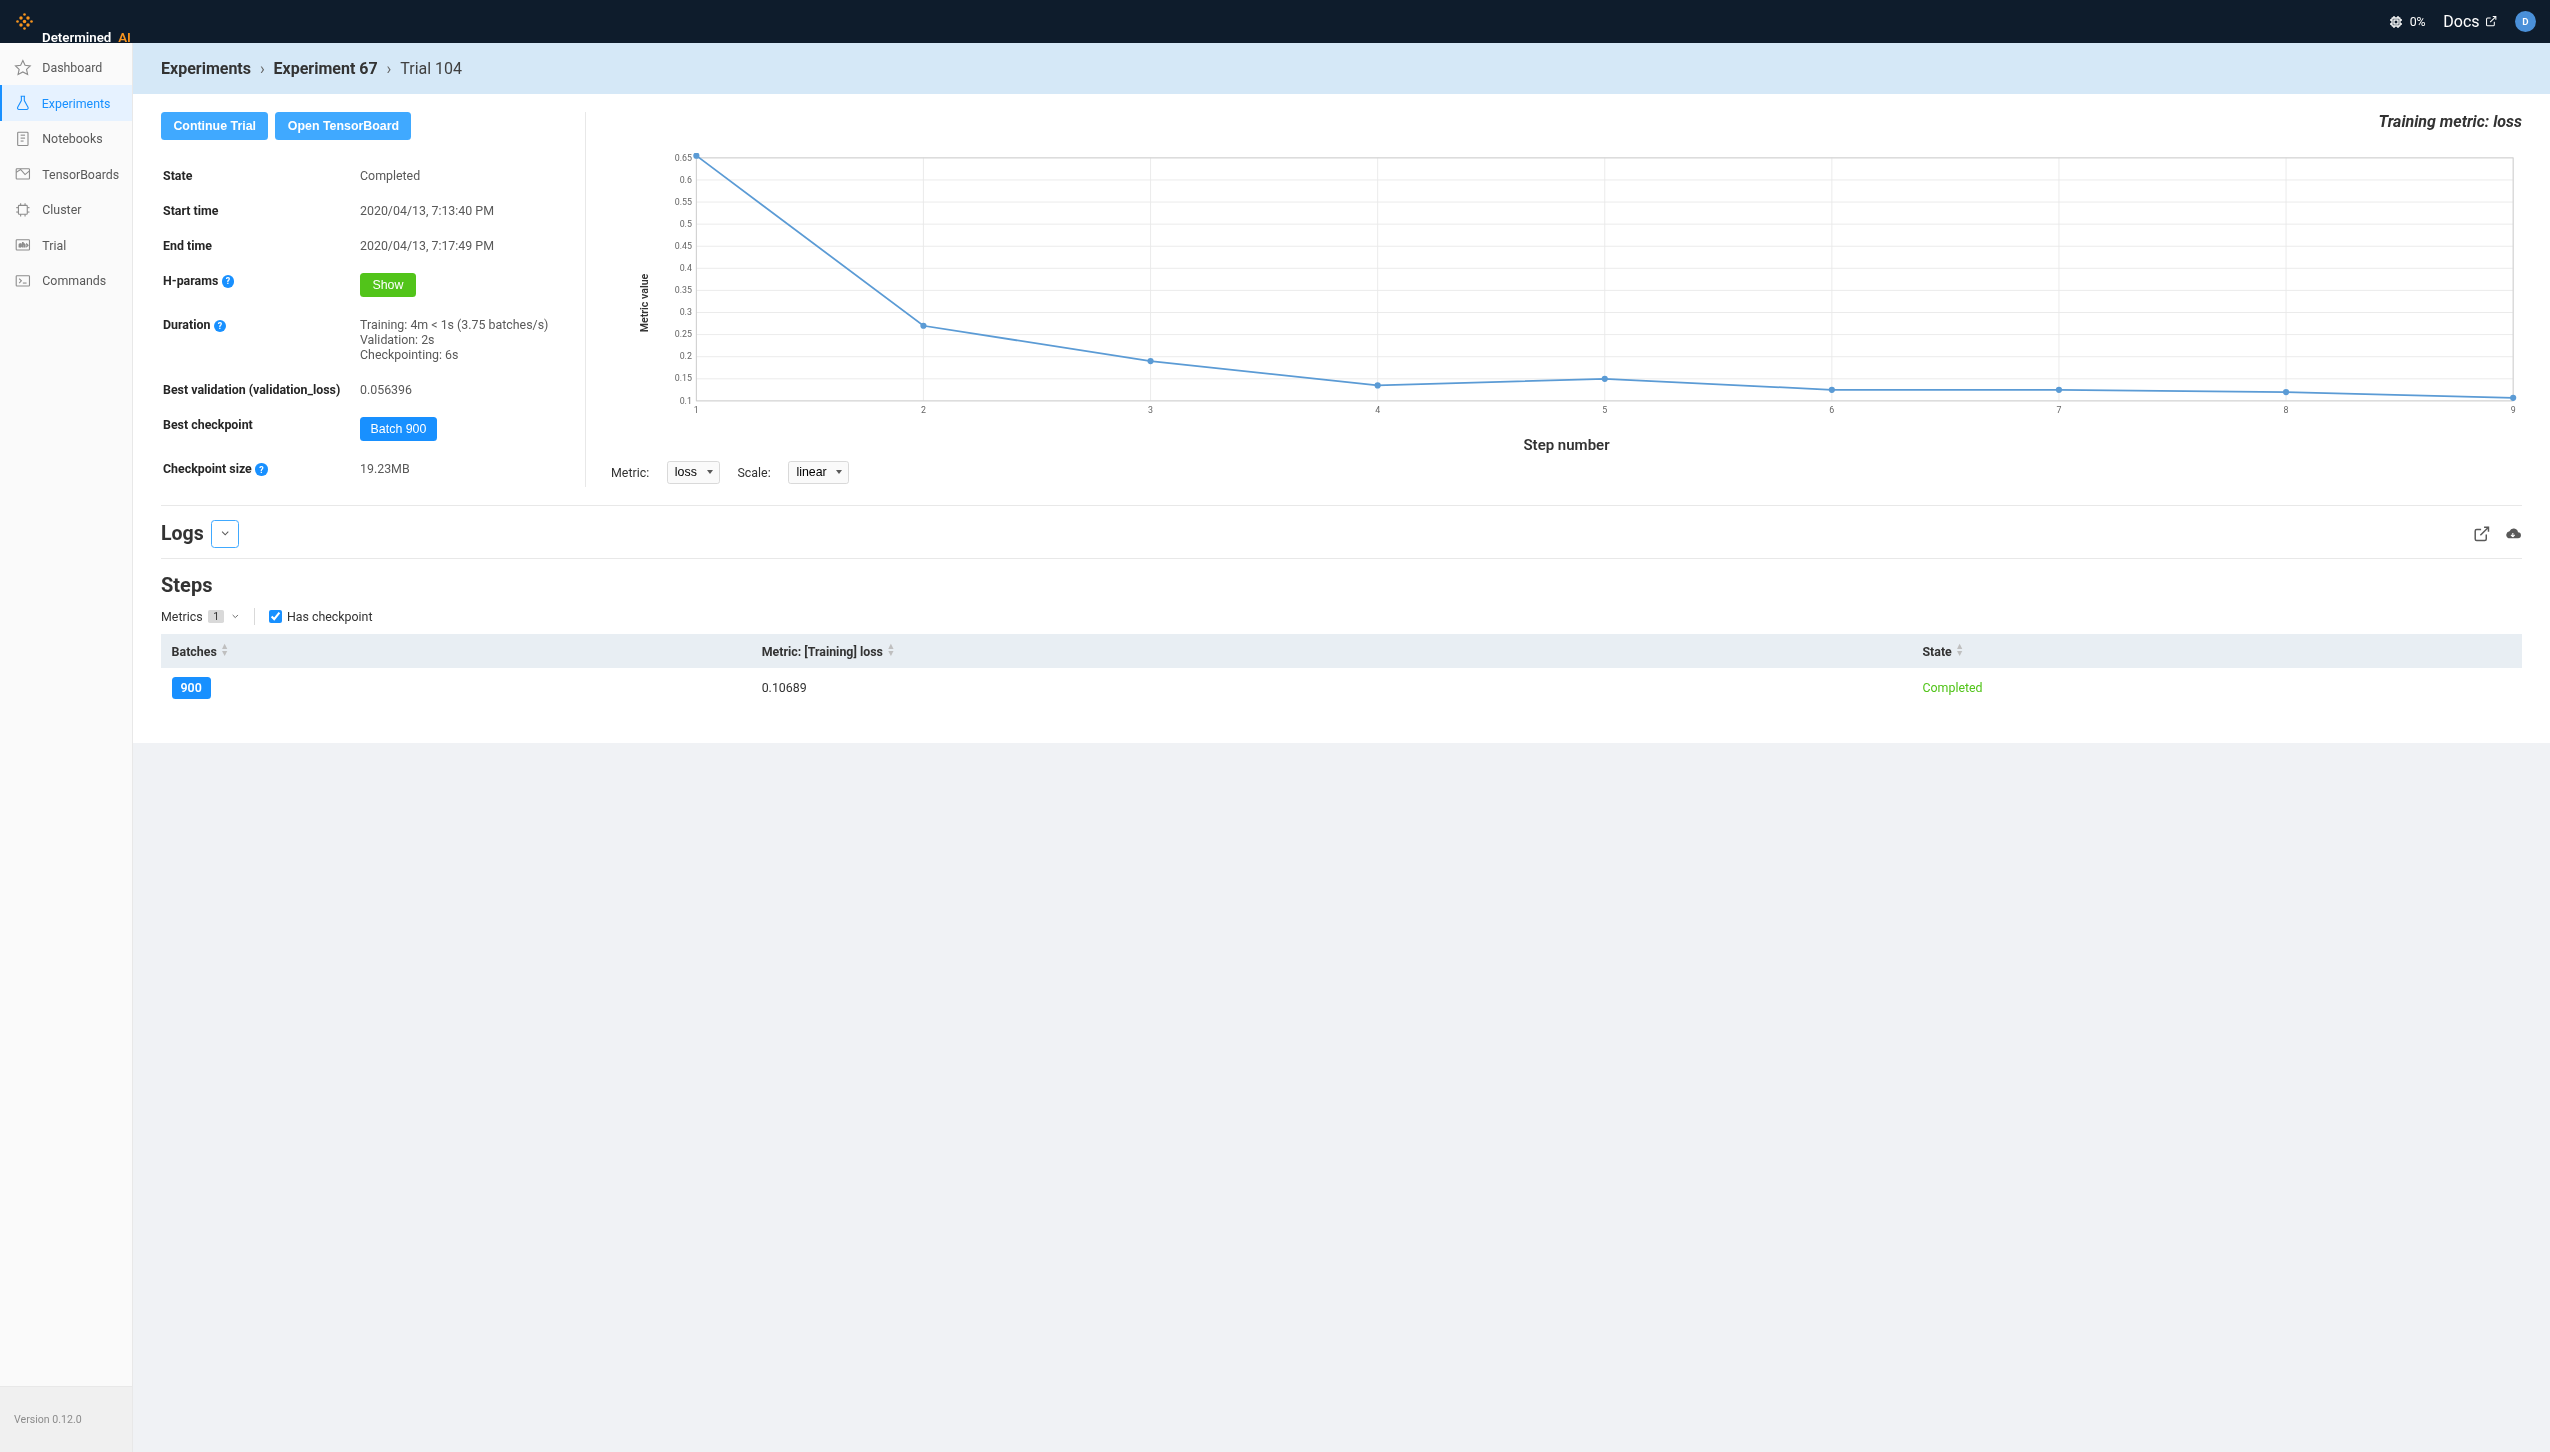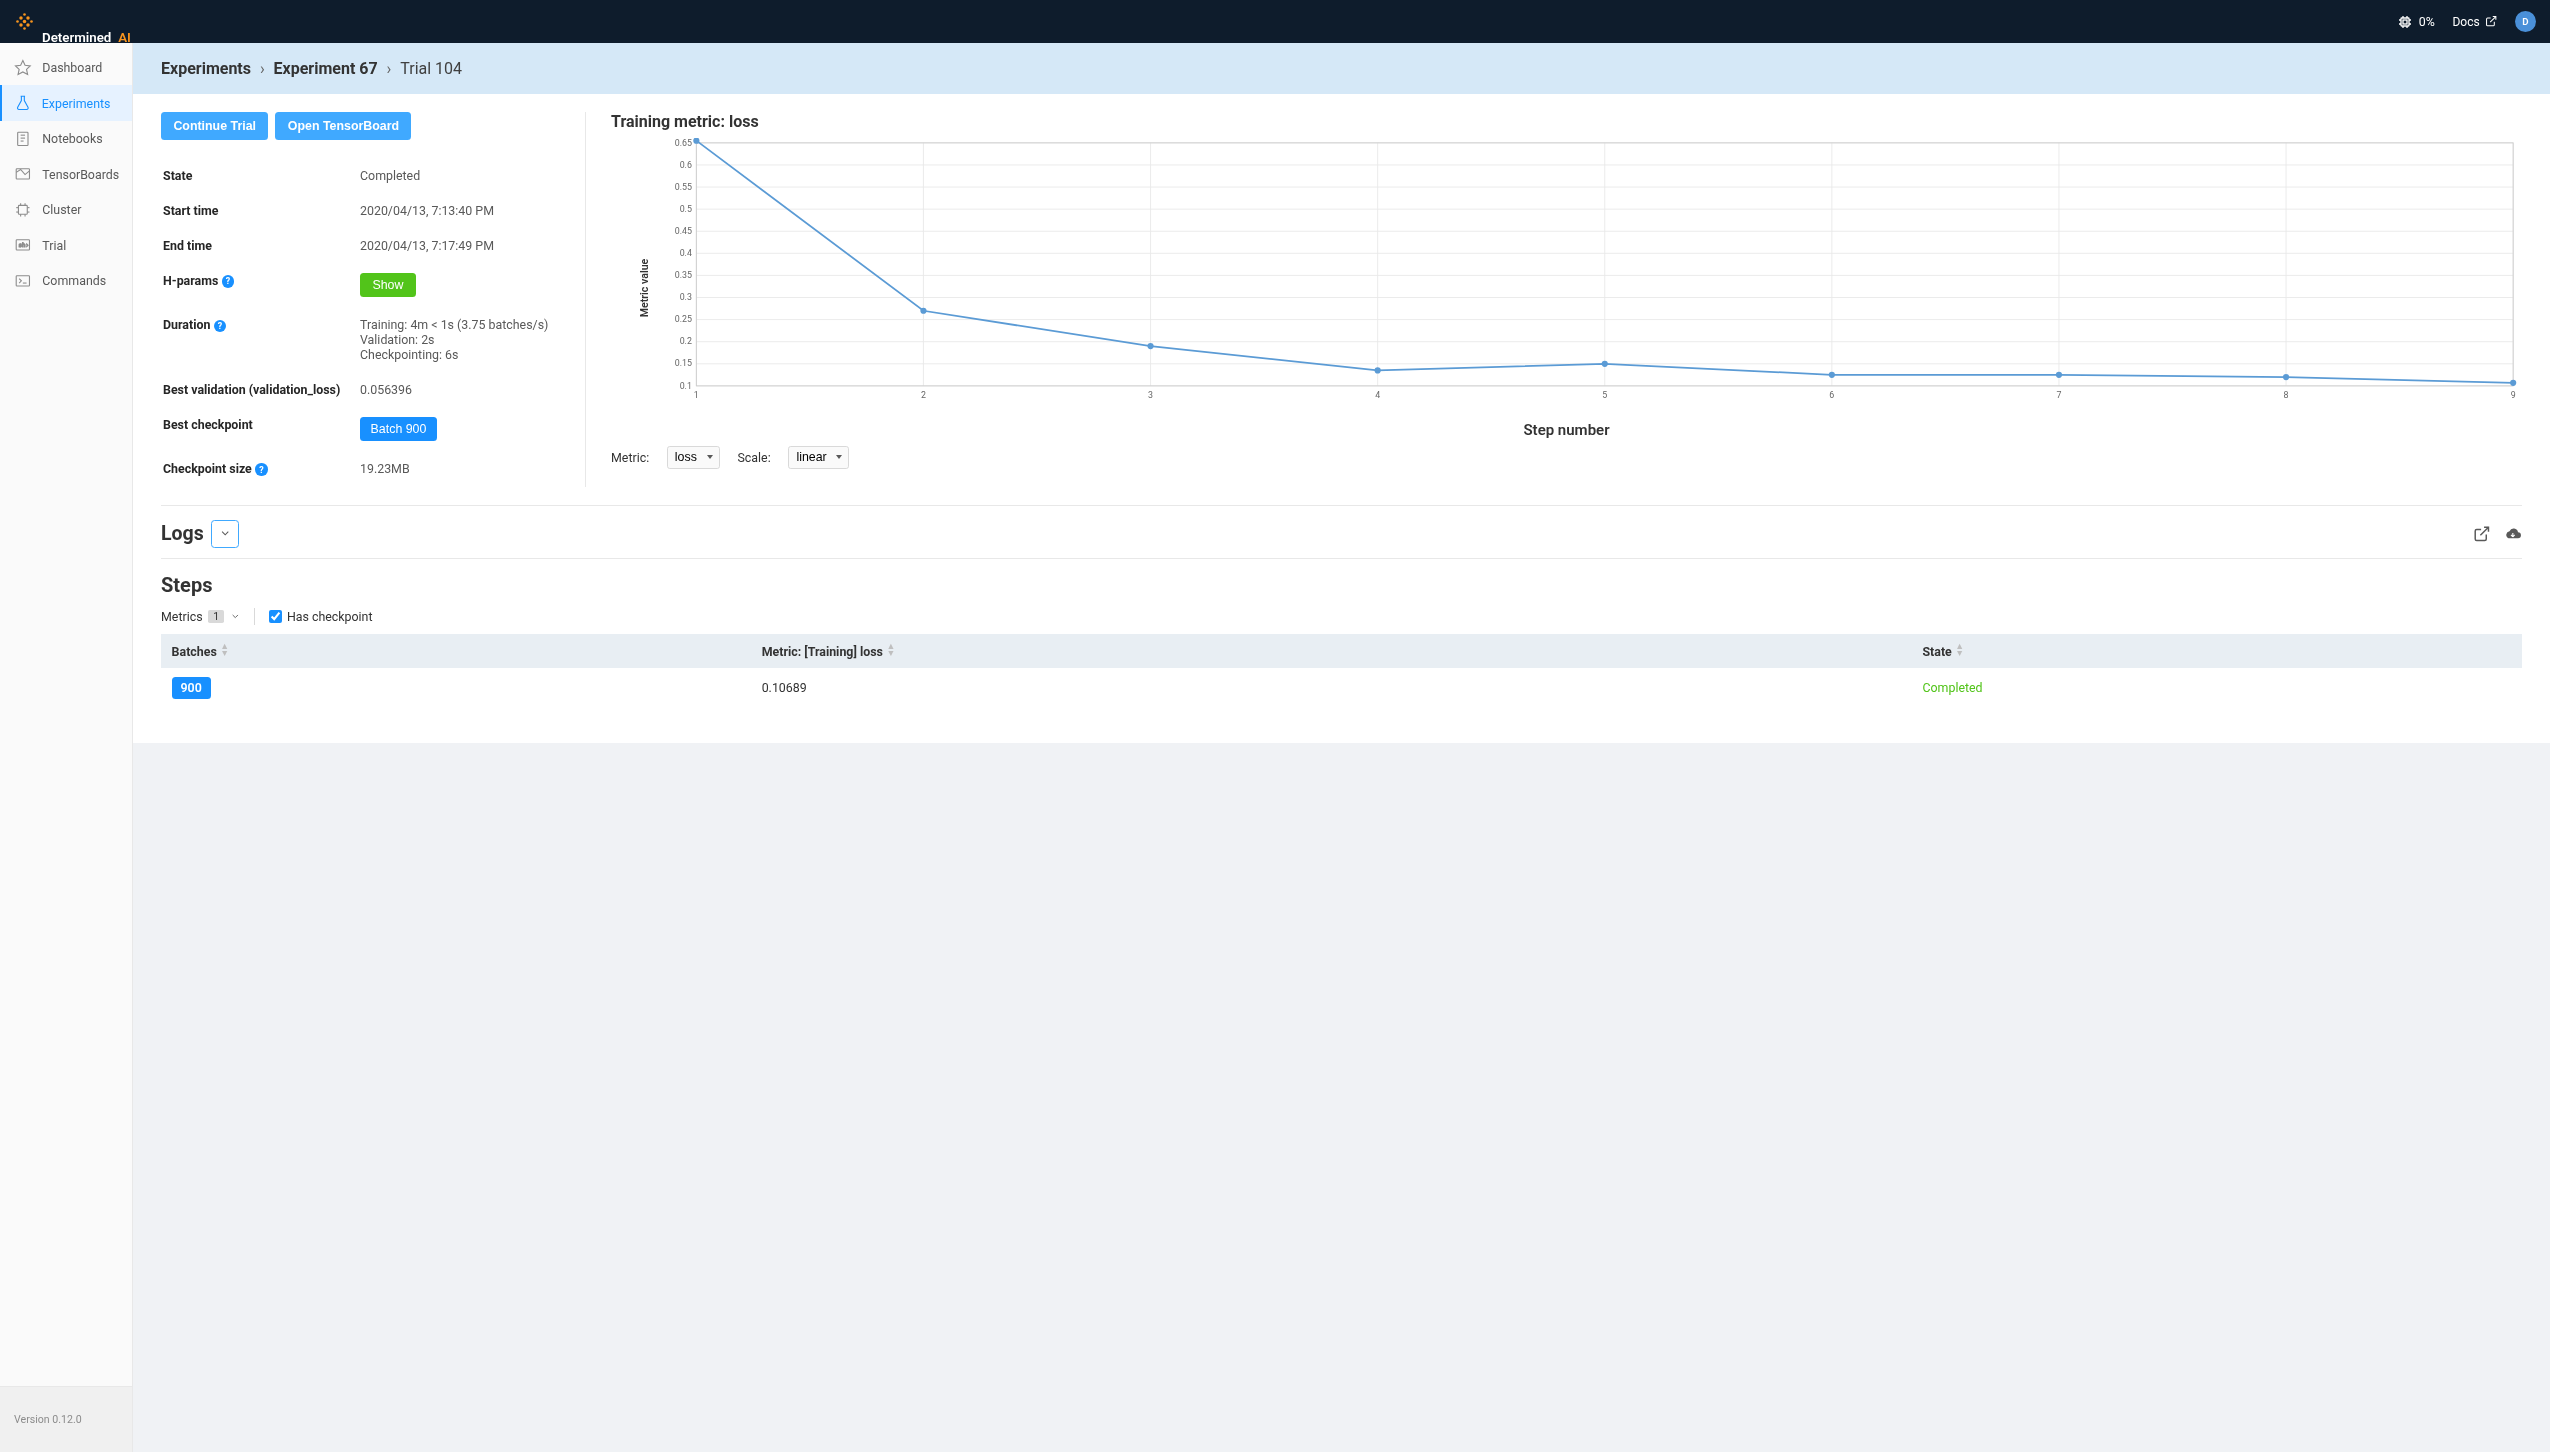--- a/index.html
+++ b/index.html
@@ -5,21 +5,21 @@
 * { box-sizing: border-box; margin: 0; padding: 0; }
 body { font-family: -apple-system, BlinkMacSystemFont, "Segoe UI", Roboto, sans-serif; background: #fff; color: #333; font-size: 12.4px; }
 .topbar { background: #0e1c2c; height: 43px; display: flex; align-items: center; padding: 0 14px; justify-content: space-between; }
 .logo-area { display: flex; align-items: center; gap: 7px; }
 .logo-icon { width: 21px; height: 21px; }
 .logo-text { color: #fff; font-weight: 600; font-size: 13.3px; display: flex; align-items: flex-start; gap: 1.8px; margin-top: 32px; }
 .logo-text .ai { color: #f7941e; }
 .topbar-right { display: flex; align-items: center; gap: 17.7px; }
 .cpu-badge { display: flex; align-items: center; gap: 5.3px; color: #fff; font-size: 12.4px; }
 .cpu-icon { width: 16px; height: 16px; }
-.docs-link { color: #fff; text-decoration: none; display: flex; align-items: center; gap: 5.3px; font-size: 12px; }
+.docs-link { color: #fff; text-decoration: none; display: flex; align-items: center; gap: 5.3px; font-size: 16px; }
 .avatar { width: 21px; height: 21px; border-radius: 50%; background: #4a90d9; color: #fff; display: flex; align-items: center; justify-content: center; font-size: 9.7px; font-weight: 600; }
 .layout { display: flex; height: calc(100vh - 43px); }
 .sidebar { width: 133px; background: #fafafa; border-right: 0.9px solid #e8e8e8; display: flex; flex-direction: column; }
 .sidebar-nav { flex: 1; padding-top: 7px; }
 .sidebar-item { display: flex; align-items: center; gap: 10.6px; padding: 8.9px 14px; color: #595959; cursor: pointer; font-size: 12.4px; }
 .sidebar-item.active { background: #e6f2ff; color: #1890ff; border-left: 2.7px solid #1890ff; padding-left: 11.5px; }
 .sidebar-item .sicon { width: 17.7px; height: 17.7px; flex-shrink: 0; }
 .sidebar-footer { padding: 26px 14px; color: #8c8c8c; font-size: 10.6px; border-top: 0.9px solid #e8e8e8; background:#f0f0f0; }
 .main { flex: 1; overflow: auto; background: #f0f2f5; }
 .breadcrumb-bar { background: #d5e8f7; padding: 16px 28px; font-size: 16px; display: flex; align-items: center; gap: 8.9px; }
@@ -34,21 +34,21 @@
 .btn { border: none; padding: 7px 12.4px; border-radius: 3.5px; font-size: 12.4px; font-weight: 600; cursor: pointer; }
 .btn-blue { background: #40a9ff; color: #fff; }
 .btn-green { background: #52c41a; color: #fff; padding: 5.3px 12.4px; font-weight: 500; }
 .btn-solid-blue { background: #1890ff; color: #fff; font-weight: 500; padding: 5.3px 10.6px; }
 .info-table { width: 100%; }
 .info-table tr td { padding: 8.9px 0; vertical-align: top; }
 .info-table tr td:first-child { font-weight: 700; width: 195px; color: #262626; }
 .info-table tr td:last-child { color: #595959; }
 .help-icon { display: inline-flex; width: 12.4px; height: 12.4px; border-radius: 50%; background: #1890ff; color: #fff; align-items: center; justify-content: center; font-size: 8.9px; margin-left: 3.5px; vertical-align: middle; }
 .status-completed { color: #52c41a; }
-.chart-title { text-align: left; font-weight: 700; font-size: 16px; margin-bottom: 7px; }
+.chart-title { text-align: right; font-weight: 700; font-size: 16px; margin-bottom: 22px; font-style: italic; }
 .chart-wrap { position: relative; height: 301px; padding-left: 50px; padding-bottom: 35px; }
 .ylabel { position: absolute; left: 3.5px; top: 50%; transform: translateY(-50%) rotate(-90deg); font-size: 10.6px; font-weight: 600; transform-origin: center; }
 .xlabel { position: absolute; left: 50%; bottom: 0; transform: translateX(-50%); font-size: 15px; font-weight: 600; }
 .chart-svg { width: 100%; height: 100%; }
 .chart-controls { display: flex; gap: 17.7px; align-items: center; margin-top: 7px; font-size: 12.4px; }
 .chart-controls select { border: 0.9px solid #d9d9d9; background: #fafafa; padding: 3.5px 21px 3.5px 7px; border-radius: 2.7px; font-size: 12.4px; appearance: none; }
 .select-wrap { position: relative; display: inline-block; }
 .select-wrap::after { content: ''; position: absolute; right: 7px; top: 50%; width: 0; height: 0; border-left: 3.5px solid transparent; border-right: 3.5px solid transparent; border-top: 4.4px solid #595959; transform: translateY(-50%); pointer-events: none; }
 .logs-header { display: flex; align-items: center; justify-content: space-between; border-bottom: 0.9px solid #e8e8e8; padding-bottom: 10.6px; margin-bottom: 14px; }
 .logs-title { display: flex; align-items: center; gap: 7px; font-size: 19.5px; font-weight: 700; }

